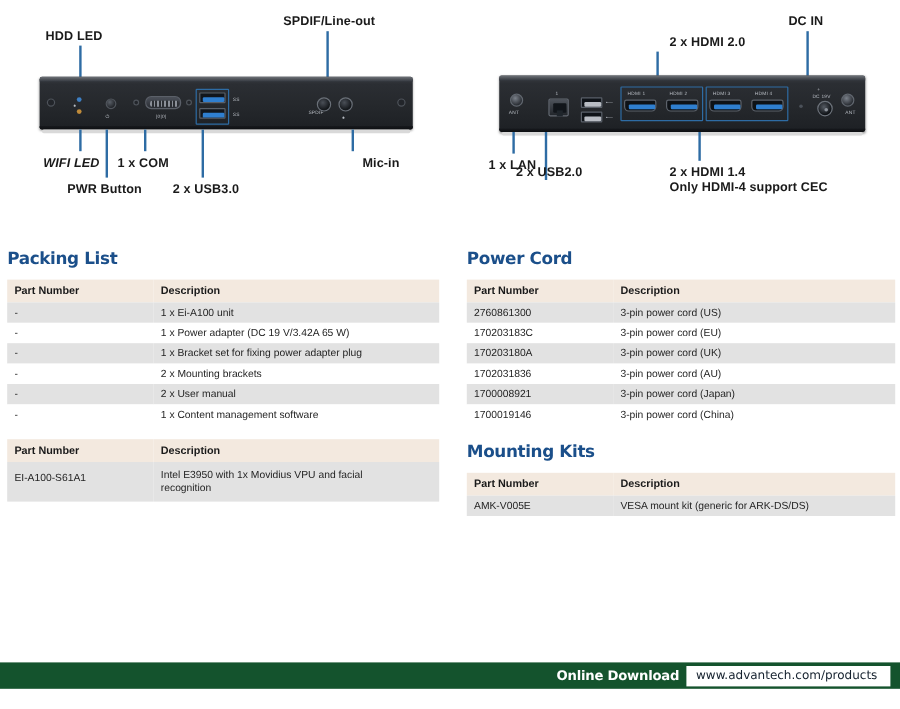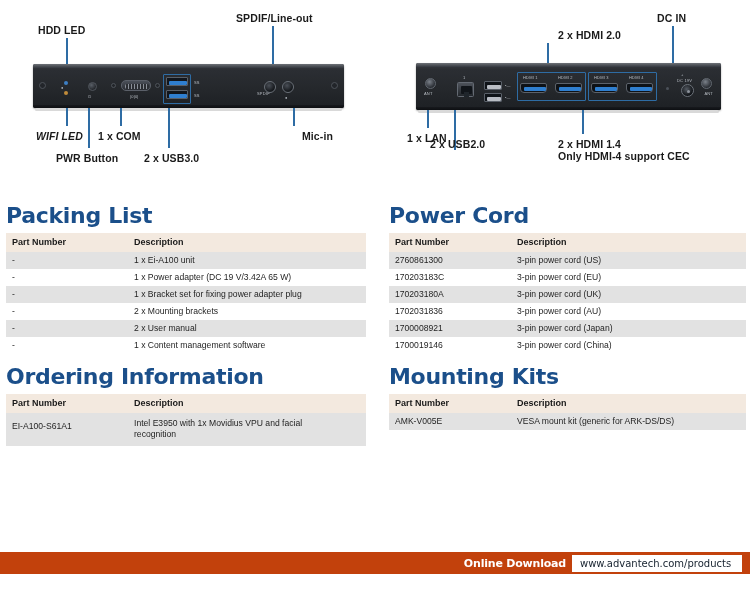--- a/index.html
+++ b/index.html
@@ -137,21 +137,21 @@
   }
   .hlbox {
     position: absolute; border: 1.3px solid #2e6ca4; border-radius: 1px;
   }
   .tinydot { position:absolute; width:3px;height:3px;border-radius:50%;background:#4b5159; }
 
   
   .section { position: absolute; }
   .sec-title {
     font-family: "DejaVu Sans", sans-serif;
-    font-size: 22px;
+    font-size: 14px;
     font-weight: bold;
     color: #1b4f8a;
     letter-spacing: -.3px;
     margin-bottom: 6px;
     line-height: 22px;
   }
   table { border-collapse: collapse; width: 100%; table-layout: fixed; }
   th {
     background: #f3e9df;
     color: #1a1a1a;
@@ -167,21 +167,21 @@
     padding: 3px 6px;
     line-height: 11px;
     vertical-align: top;
   }
   tbody tr:nth-child(odd)  td { background: #e2e2e2; }
   tbody tr:nth-child(even) td { background: #ffffff; }
 
   
   #footer {
     position: absolute; left: 0; top: 552px; width: 750px; height: 22px;
-    background: #c2410c;
+    background: #14532d;
   }
   #footer-inner {
     position: absolute; right: 8px; top: 0; height: 22px;
     display: flex; align-items: center;
   }
   #dl-label {
     color: #ffffff; font-size: 11px; font-weight: bold;
     font-family: "DejaVu Sans", sans-serif; margin-right: 6px;
     letter-spacing: -.2px;
   }
@@ -410,21 +410,20 @@
         </tr>
         <tr>
           <td>1700019146</td>
           <td>3-pin power cord (China)</td>
         </tr>
       </tbody>
     </table>
   </div>
 
   <div class="section" style="left:6px; top:366px; width:360px;">
-    <div class="sec-title">Ordering Information</div>
     <table>
       <colgroup>
           <col style="width:122px">
           <col>
         </colgroup>
       <thead>
         <tr>
           <th>Part Number</th>
           <th>Description</th>
         </tr>

